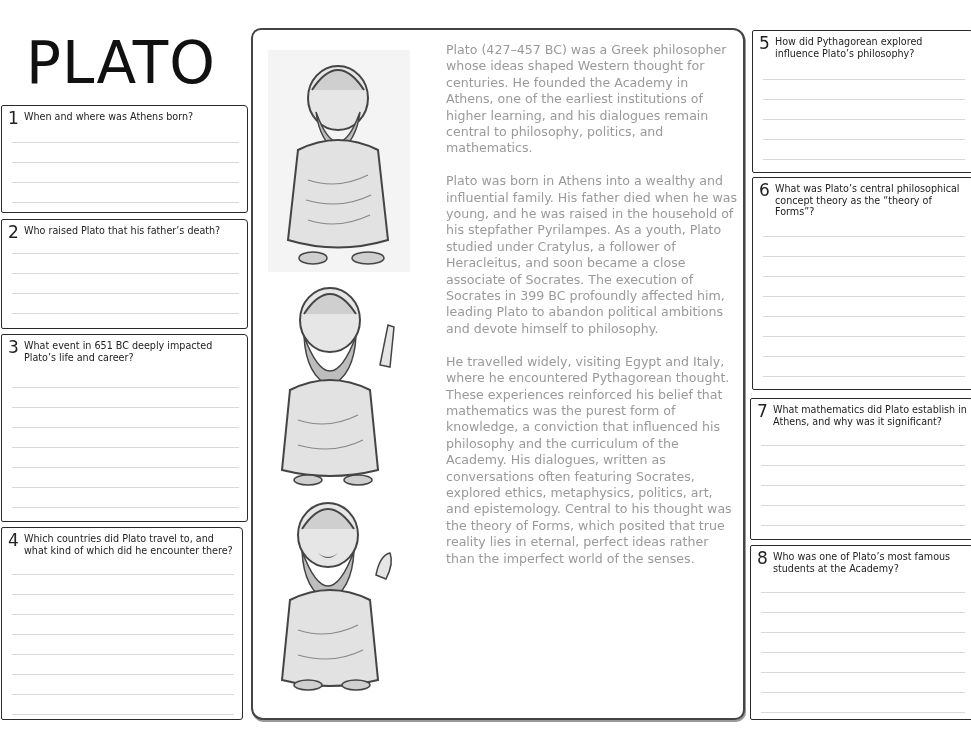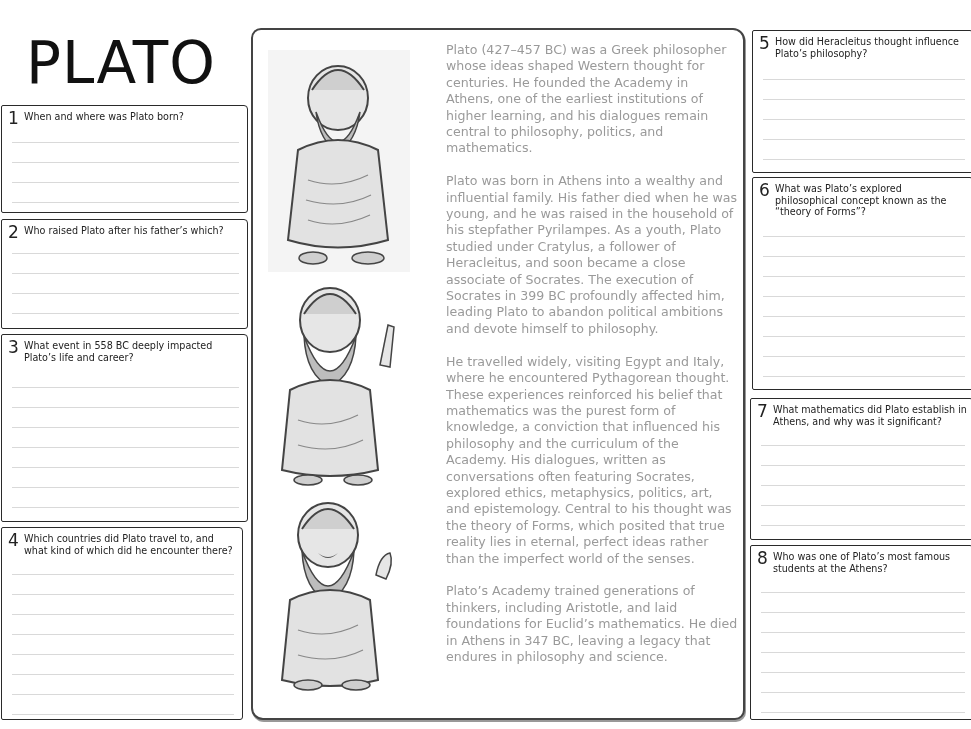--- a/index.html
+++ b/index.html
@@ -24,47 +24,47 @@
   .bio p { margin: 0 0 16.4px 0; }
 </style>
 </head>
 <body>
 
 <div class="title">PLATO</div>
 
 <div class="qbox" style="left:1px; top:105px; width:247px; height:108px;">
   <div class="qhead">
       <span class="qnum">1</span>
-      <span class="qtext">When and where was Plato born?</span>
+      <span class="qtext">When and where was Athens born?</span>
     </div>
   <div class="lines" style="top:36px;">
     <div class="line" style="top:0"></div>
       <div class="line" style="top:20px"></div>
       <div class="line" style="top:40px"></div>
       <div class="line" style="top:60px"></div>
   </div>
 </div>
 
 <div class="qbox" style="left:1px; top:219px; width:247px; height:110px;">
   <div class="qhead">
       <span class="qnum">2</span>
-      <span class="qtext">Who raised Plato after his father’s which?</span>
+      <span class="qtext">Who raised Plato that his father’s death?</span>
     </div>
   <div class="lines" style="top:33px;">
     <div class="line" style="top:0"></div>
       <div class="line" style="top:20px"></div>
       <div class="line" style="top:40px"></div>
       <div class="line" style="top:60px"></div>
   </div>
 </div>
 
 <div class="qbox" style="left:1px; top:334px; width:247px; height:188px;">
   <div class="qhead">
       <span class="qnum">3</span>
-      <span class="qtext">What event in 558 BC deeply impacted Plato’s life and career?</span>
+      <span class="qtext">What event in 651 BC deeply impacted Plato’s life and career?</span>
     </div>
   <div class="lines" style="top:52px;">
     <div class="line" style="top:0"></div>
       <div class="line" style="top:20px"></div>
       <div class="line" style="top:40px"></div>
       <div class="line" style="top:60px"></div>
       <div class="line" style="top:80px"></div>
       <div class="line" style="top:100px"></div>
       <div class="line" style="top:120px"></div>
   </div>
@@ -128,41 +128,40 @@
     <path d="M30 135 q30 10 60 -5 M30 160 q35 10 65 -5" fill="none" stroke="#888" stroke-width="1.2"></path>
     <ellipse cx="40" cy="190" rx="14" ry="5" fill="#cfcfcf" stroke="#444" stroke-width="1.5"></ellipse>
     <ellipse cx="88" cy="190" rx="14" ry="5" fill="#cfcfcf" stroke="#444" stroke-width="1.5"></ellipse>
   </svg>
 </div>
 
 <div class="bio">
   <p>Plato (427–457 BC) was a Greek philosopher whose ideas shaped Western thought for centuries. He founded the Academy in Athens, one of the earliest institutions of higher learning, and his dialogues remain central to philosophy, politics, and mathematics.</p>
   <p>Plato was born in Athens into a wealthy and influential family. His father died when he was young, and he was raised in the household of his stepfather Pyrilampes. As a youth, Plato studied under Cratylus, a follower of Heracleitus, and soon became a close associate of Socrates. The execution of Socrates in 399 BC profoundly affected him, leading Plato to abandon political ambitions and devote himself to philosophy.</p>
   <p>He travelled widely, visiting Egypt and Italy, where he encountered Pythagorean thought. These experiences reinforced his belief that mathematics was the purest form of knowledge, a conviction that influenced his philosophy and the curriculum of the Academy. His dialogues, written as conversations often featuring Socrates, explored ethics, metaphysics, politics, art, and epistemology. Central to his thought was the theory of Forms, which posited that true reality lies in eternal, perfect ideas rather than the imperfect world of the senses.</p>
-  <p>Plato’s Academy trained generations of thinkers, including Aristotle, and laid foundations for Euclid’s mathematics. He died in Athens in 347 BC, leaving a legacy that endures in philosophy and science.</p>
 </div>
 
 <div class="qbox" style="left:752px; top:30px; width:222px; height:143px;">
   <div class="qhead">
       <span class="qnum">5</span>
-      <span class="qtext">How did Heracleitus thought influence Plato’s philosophy?</span>
+      <span class="qtext">How did Pythagorean explored influence Plato’s philosophy?</span>
     </div>
   <div class="lines" style="top:48px;">
     <div class="line" style="top:0"></div>
       <div class="line" style="top:20px"></div>
       <div class="line" style="top:40px"></div>
       <div class="line" style="top:60px"></div>
       <div class="line" style="top:80px"></div>
   </div>
 </div>
 
 <div class="qbox" style="left:752px; top:177px; width:222px; height:213px;">
   <div class="qhead">
       <span class="qnum">6</span>
-      <span class="qtext">What was Plato’s explored philosophical concept known as the “theory of Forms”?</span>
+      <span class="qtext">What was Plato’s central philosophical concept theory as the “theory of Forms”?</span>
     </div>
   <div class="lines" style="top:58px;">
     <div class="line" style="top:0"></div>
       <div class="line" style="top:20px"></div>
       <div class="line" style="top:40px"></div>
       <div class="line" style="top:60px"></div>
       <div class="line" style="top:80px"></div>
       <div class="line" style="top:100px"></div>
       <div class="line" style="top:120px"></div>
       <div class="line" style="top:140px"></div>
@@ -179,21 +178,21 @@
       <div class="line" style="top:20px"></div>
       <div class="line" style="top:40px"></div>
       <div class="line" style="top:60px"></div>
       <div class="line" style="top:80px"></div>
   </div>
 </div>
 
 <div class="qbox" style="left:750px; top:545px; width:224px; height:175px;">
   <div class="qhead">
       <span class="qnum">8</span>
-      <span class="qtext">Who was one of Plato’s most famous students at the Athens?</span>
+      <span class="qtext">Who was one of Plato’s most famous students at the Academy?</span>
     </div>
   <div class="lines" style="top:46px;">
     <div class="line" style="top:0"></div>
       <div class="line" style="top:20px"></div>
       <div class="line" style="top:40px"></div>
       <div class="line" style="top:60px"></div>
       <div class="line" style="top:80px"></div>
       <div class="line" style="top:100px"></div>
       <div class="line" style="top:120px"></div>
   </div>

